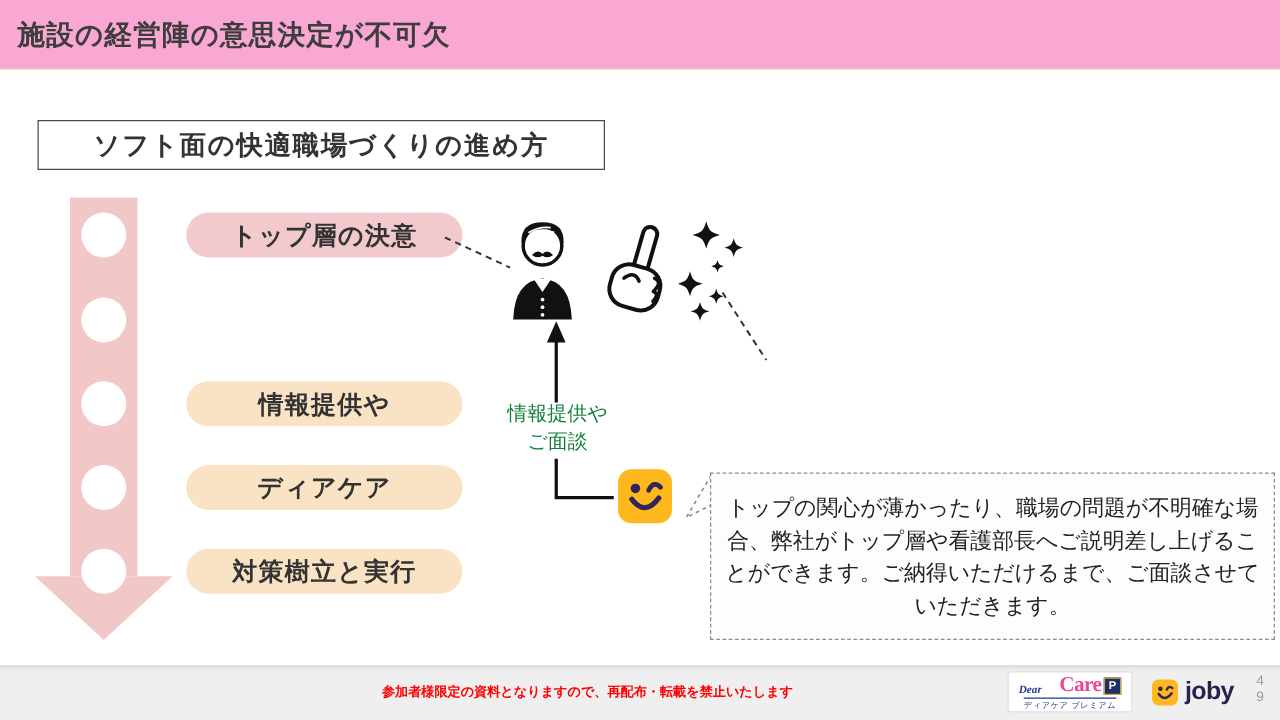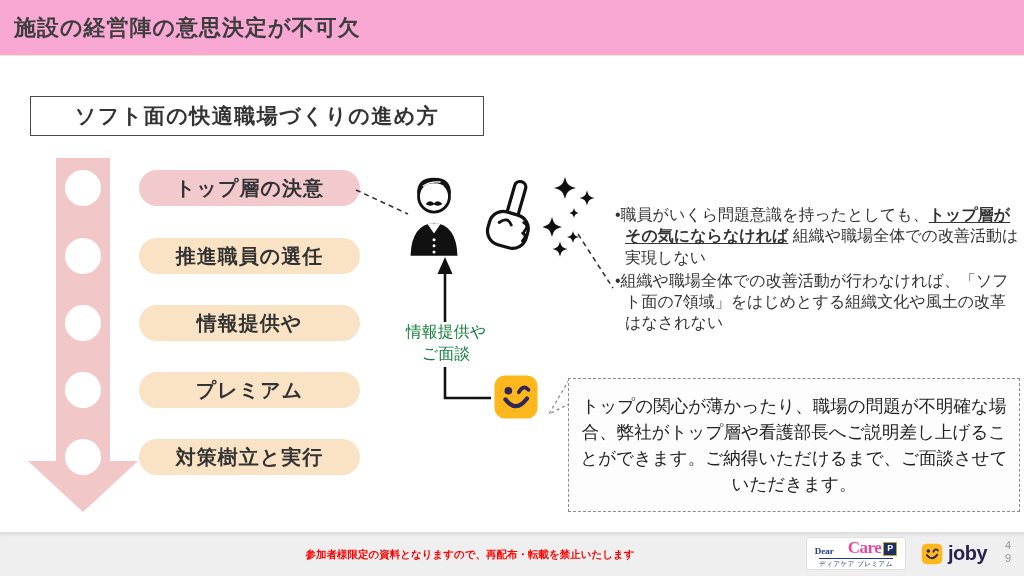--- a/index.html
+++ b/index.html
@@ -12,21 +12,21 @@
   .header-title{position:absolute;left:14px;top:0;line-height:55px;font-size:22px;font-weight:700;color:#3D3D3D;letter-spacing:1px;}
   
   .section-box{position:absolute;left:30px;top:96px;width:452px;height:38px;background:#fff;border:1.3px solid #4a4a4a;
     display:flex;align-items:center;justify-content:center;font-size:21px;font-weight:600;color:#333;letter-spacing:1.5px;}
   
   .arrow-shaft{position:absolute;left:56px;top:158px;width:54px;height:303px;background:#F2C7C7;}
   .arrow-head{position:absolute;left:28px;top:461px;width:0;height:0;
     border-left:55px solid transparent;border-right:55px solid transparent;border-top:51px solid #F2C7C7;}
   .flow-circle{position:absolute;left:65px;width:36px;height:36px;border-radius:50%;background:#fff;}
   .c1{top:170px}.c2{top:238px}.c3{top:305px}.c4{top:372px}.c5{top:439px}
-  .step-pill{position:absolute;left:139px;width:221px;height:36px;border-radius:18px;background:#FAE3C5;
+  .step-pill{position:absolute;left:149px;width:221px;height:36px;border-radius:18px;background:#FAE3C5;
     display:flex;align-items:center;justify-content:center;font-size:20px;font-weight:600;color:#333;letter-spacing:1px;}
   .p1{top:170px;background:#F2C9CD;}
   .p2{top:238px}.p3{top:305px}.p4{top:372px}.p5{top:439px}
   
   .man-icon{position:absolute;left:404px;top:167px;width:60px;height:91px;}
   .hand-icon{position:absolute;left:477px;top:177px;width:68px;height:84px;}
   .sparkles-icon{position:absolute;left:543px;top:172px;width:78px;height:95px;}
   .joby-big{position:absolute;left:493px;top:374px;width:46px;height:46px;}
   
   .connector-label{position:absolute;left:396px;top:321px;width:100px;text-align:center;font-size:16px;line-height:22px;color:#15803d;}
@@ -39,21 +39,21 @@
   
   .callout{position:absolute;left:568px;top:378px;width:452px;height:134px;background:#FDFDFD;
     border:1.5px dashed #8C8C8C;box-sizing:border-box;display:flex;align-items:center;justify-content:flex-start;padding:6px 10px;}
   .callout-text{font-size:17.5px;line-height:1.5;text-align:center;color:#222;}
   
   .footer{position:absolute;left:0;top:532px;width:1024px;height:44px;background:#EFEFEF;box-shadow:inset 0 6px 6px -6px rgba(0,0,0,.18);}
   .notice{position:absolute;left:0;top:0;width:940px;text-align:center;line-height:44px;font-size:10.5px;font-weight:700;color:#FF0000;}
   .dearcare{position:absolute;left:806px;top:5px;width:100px;height:33px;background:#fff;border:1px solid #E0E0E0;border-radius:3px;
     box-sizing:border-box;display:flex;flex-direction:column;align-items:center;justify-content:center;}
   .dc-row{display:flex;align-items:flex-end;line-height:1;}
-  .dc-dear{font-family:"Liberation Serif","DejaVu Serif",serif;font-weight:700;font-size:9px;color:#1B3A8C;margin-right:14px;}
+  .dc-dear{font-family:"Liberation Serif","DejaVu Serif",serif;font-style:italic;font-weight:700;font-size:9px;color:#1B3A8C;margin-right:14px;}
   .dc-care{font-family:"Liberation Serif","DejaVu Serif",serif;font-weight:700;font-size:17px;color:#ec4899;letter-spacing:-0.5px;}
   .dc-badge{width:12px;height:12px;margin-left:2px;background:#1E2F63;border:1.5px solid #C7A13D;color:#fff;font-size:9px;font-weight:700;
     display:flex;align-items:center;justify-content:center;}
   .dc-tag{margin-top:2px;padding-top:1px;border-top:1px solid #1B3A8C;font-size:6.5px;color:#1B3A8C;letter-spacing:0.5px;white-space:nowrap;}
   .joby-footer{position:absolute;left:921px;top:10px;display:flex;align-items:center;justify-content:center;}
   .joby-footer svg{width:22px;height:22px;}
   .joby-word{margin-left:5px;font-size:20px;font-weight:700;color:#2B2150;letter-spacing:-0.5px;}
   .page-num{position:absolute;left:1005px;top:7px;font-size:11px;line-height:13px;color:#999;text-align:center;}
 </style>
 </head>
@@ -85,28 +85,25 @@
   <div class="arrow-head"></div>
   <div class="flow-circle c1"></div>
   <div class="flow-circle c2"></div>
   <div class="flow-circle c3"></div>
   <div class="flow-circle c4"></div>
   <div class="flow-circle c5"></div>
 
   <div class="step-pill p1">
       <span>トップ層の決意</span>
     </div>
-  <div class="step-pill p2">
-      <span>推進職員の選任</span>
-    </div>
   <div class="step-pill p3">
       <span>情報提供や</span>
     </div>
   <div class="step-pill p4">
-      <span>プレミアム</span>
+      <span>ディアケア</span>
     </div>
   <div class="step-pill p5">
       <span>対策樹立と実行</span>
     </div>
 
   <svg class="man-icon" viewBox="0 0 64 92">
     <circle cx="32" cy="29" r="16.5" fill="#fff" stroke="#111" stroke-width="3"></circle>
     <path d="M14 27 Q13 9 32 9 Q51 9 50 27 Q44 14 33 15 Q20 14 14 27 Z" fill="#111"></path>
     <path d="M20 18 Q28 12.5 39 13.5" stroke="#fff" stroke-width="1.5" fill="none"></path>
     <path d="M21 22 Q29 16.5 42 17.5" stroke="#fff" stroke-width="1.5" fill="none"></path>
@@ -148,24 +145,20 @@
 
   <div class="connector-label">
     <div>情報提供や</div>
     <div>ご面談</div>
   </div>
 
   <svg class="joby-big" viewBox="0 0 48 48">
     <use href="#joby-face"></use>
   </svg>
 
-  <div class="bullets">
-    <div class="bullet"><span>•</span><span>職員がいくら問題意識を持ったとしても、</span><span class="em">トップ層がその気にならなければ</span><span> 組織や職場全体での改善活動は実現しない</span></div>
-    <div class="bullet"><span>•</span><span>組織や職場全体での改善活動が行わなければ、「ソフト面の7領域」をはじめとする組織文化や風土の改革はなされない</span></div>
-  </div>
 
   <div class="callout">
     <div class="callout-text">トップの関心が薄かったり、職場の問題が不明確な場合、弊社がトップ層や看護部長へご説明差し上げることができます。ご納得いただけるまで、ご面談させていただきます。</div>
   </div>
 
   <div class="footer">
     <div class="notice">参加者様限定の資料となりますので、再配布・転載を禁止いたします</div>
 
     <div class="dearcare">
       <div class="dc-row">

